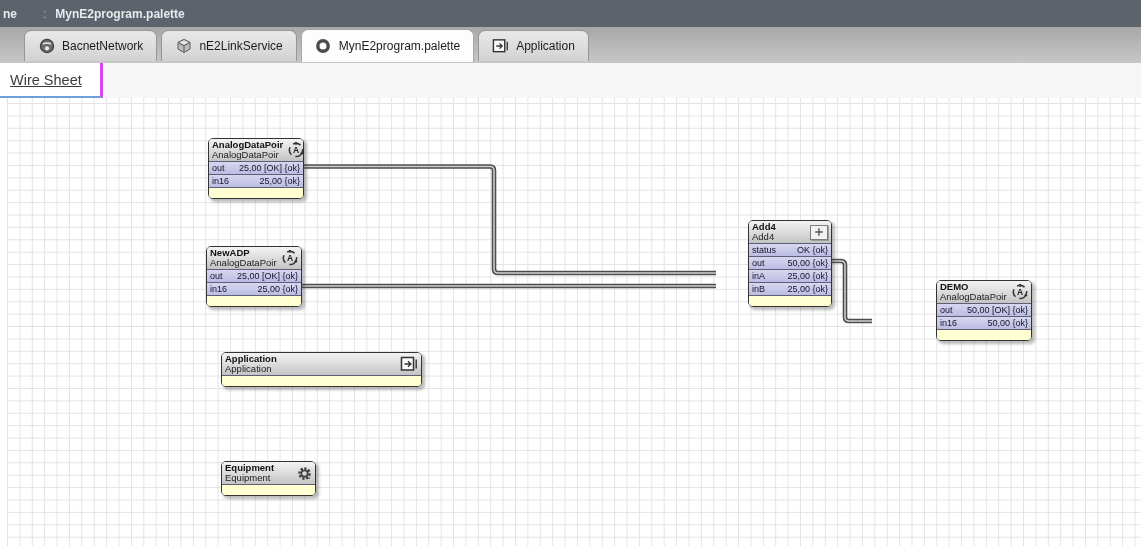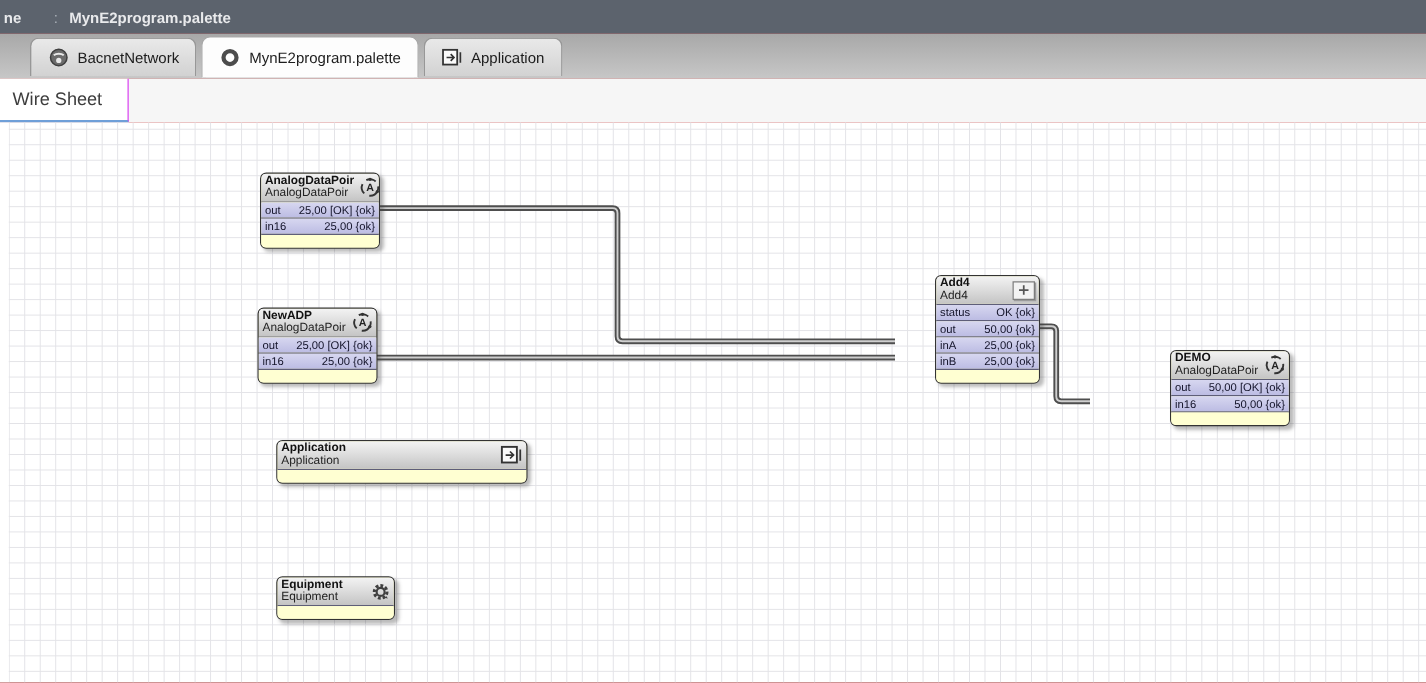--- a/index.html
+++ b/index.html
@@ -20,23 +20,23 @@
     background:linear-gradient(180deg,#e9e9e9,#d2d2d2);
     border:1px solid #979797;border-bottom:none;border-radius:7px 7px 0 0;
     font-size:12px;color:#1c1c1c;cursor:default;}
   .tab.active{background:#fdfdfd;height:32px;border-color:#a8a8a8;}
   .tab-icon{width:17px;height:16px;margin-right:7px;display:inline-flex;align-items:center;justify-content:center;}
   .tab-icon svg{display:block;}
 
   
   .subtabbar{height:35px;background:#f6f6f6;display:flex;box-sizing:border-box;}
   .viewtab{width:103px;height:35px;background:#ffffff;box-sizing:border-box;
-    border-right:1px solid #d946ef;border-bottom:2px solid #6f9fd8;
+    border-right:3px solid #d946ef;border-bottom:2px solid #6f9fd8;
     display:flex;align-items:center;padding-left:10px;
-    font-size:14.5px;color:#3d3d3d;cursor:default;}
+    font-size:14.5px;color:#3d3d3d;cursor:default;text-decoration:underline;}
 
   
   .canvas{position:relative;width:1141px;height:448px;background-color:#ffffff;
     background-image:
       linear-gradient(to right,#e3e3e7 1px,transparent 1px),
       linear-gradient(to bottom,#e3e3e7 1px,transparent 1px);
     background-size:12.4px 12.4px;background-position:7px 5px;overflow:hidden;}
   .gutter{position:absolute;left:0;top:0;width:7px;height:448px;background:#fff;}
 
   #wires-svg{position:absolute;left:0;top:0;width:1141px;height:448px;}
@@ -79,20 +79,30 @@
       <div class="tab">
         <span class="tab-icon">
           <svg width="16" height="16" viewBox="0 0 16 16">
             <circle cx="8" cy="8" r="6.6" fill="#6b6b6b" stroke="#3f3f3f" stroke-width="1.2"></circle>
             <path d="M4 6.2 a5.2 3.4 0 0 1 8 0" fill="none" stroke="#e8e8e8" stroke-width="1.6"></path>
             <circle cx="8" cy="10.3" r="2.1" fill="#e8e8e8"></circle>
           </svg>
         </span>
         <span>BacnetNetwork</span>
       </div>
+      <div class="tab">
+        <span class="tab-icon">
+          <svg width="16" height="16" viewBox="0 0 16 16">
+            <path d="M8 1.5 14 4.5 14 11 8 14.5 2 11 2 4.5 Z" fill="#bdbdbd" stroke="#5a5a5a"></path>
+            <path d="M2 4.5 8 7.5 14 4.5 M8 7.5 8 14.5" fill="none" stroke="#5a5a5a"></path>
+            <path d="M8 1.5 14 4.5 8 7.5 2 4.5 Z" fill="#e3e3e3" stroke="#5a5a5a"></path>
+          </svg>
+        </span>
+        <span>nE2LinkService</span>
+      </div>
       <div class="tab active">
         <span class="tab-icon">
           <svg width="16" height="16" viewBox="0 0 16 16">
             <circle cx="8" cy="8" r="5.2" fill="none" stroke="#4c4c4c" stroke-width="3.4"></circle>
           </svg>
         </span>
         <span>MynE2program.palette</span>
       </div>
       <div class="tab">
         <span class="tab-icon">

